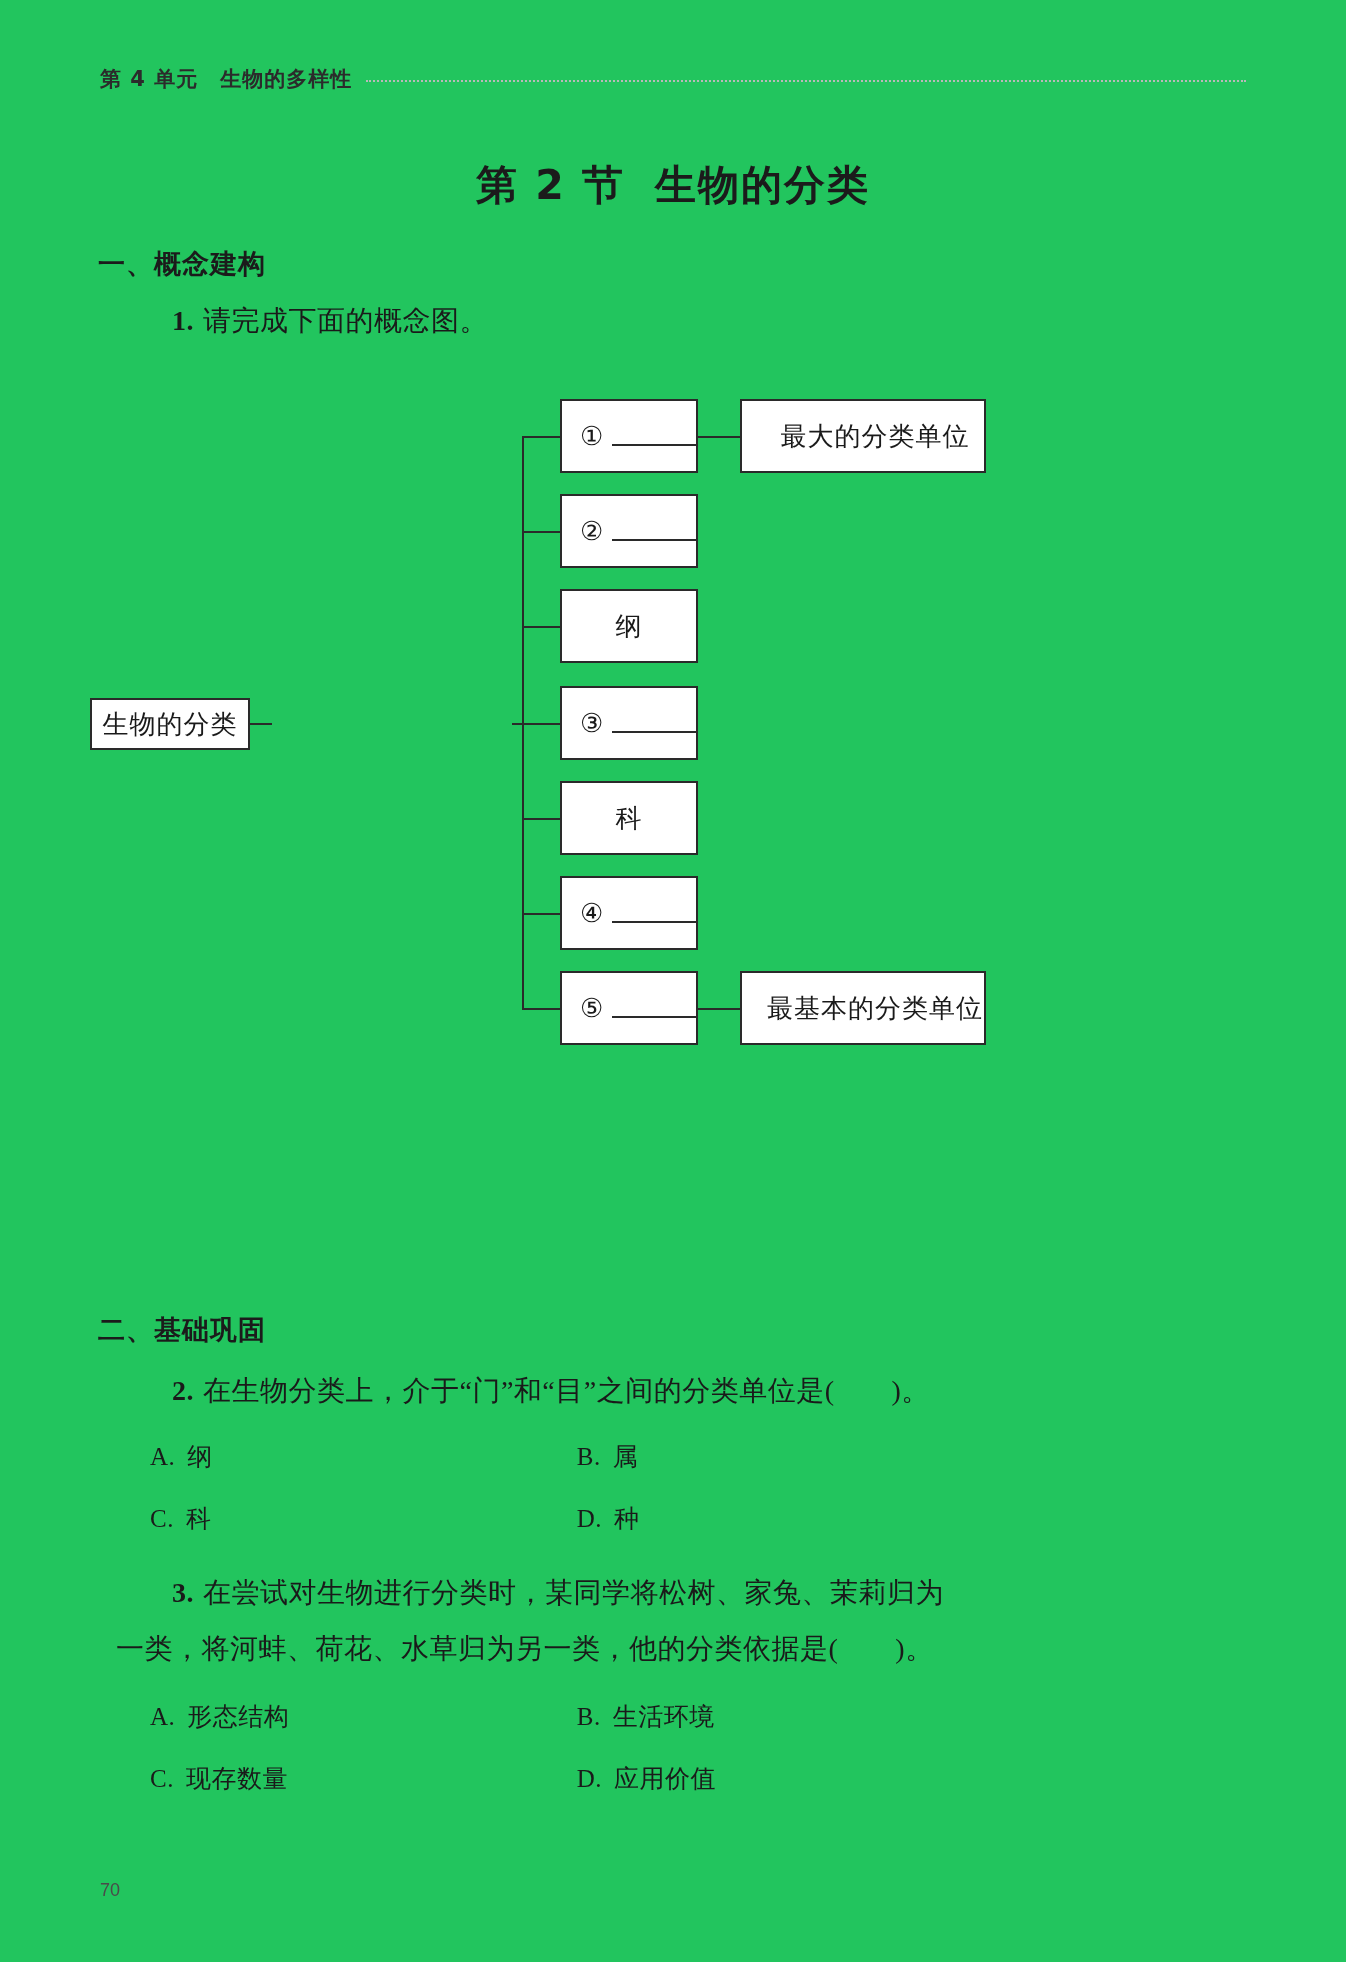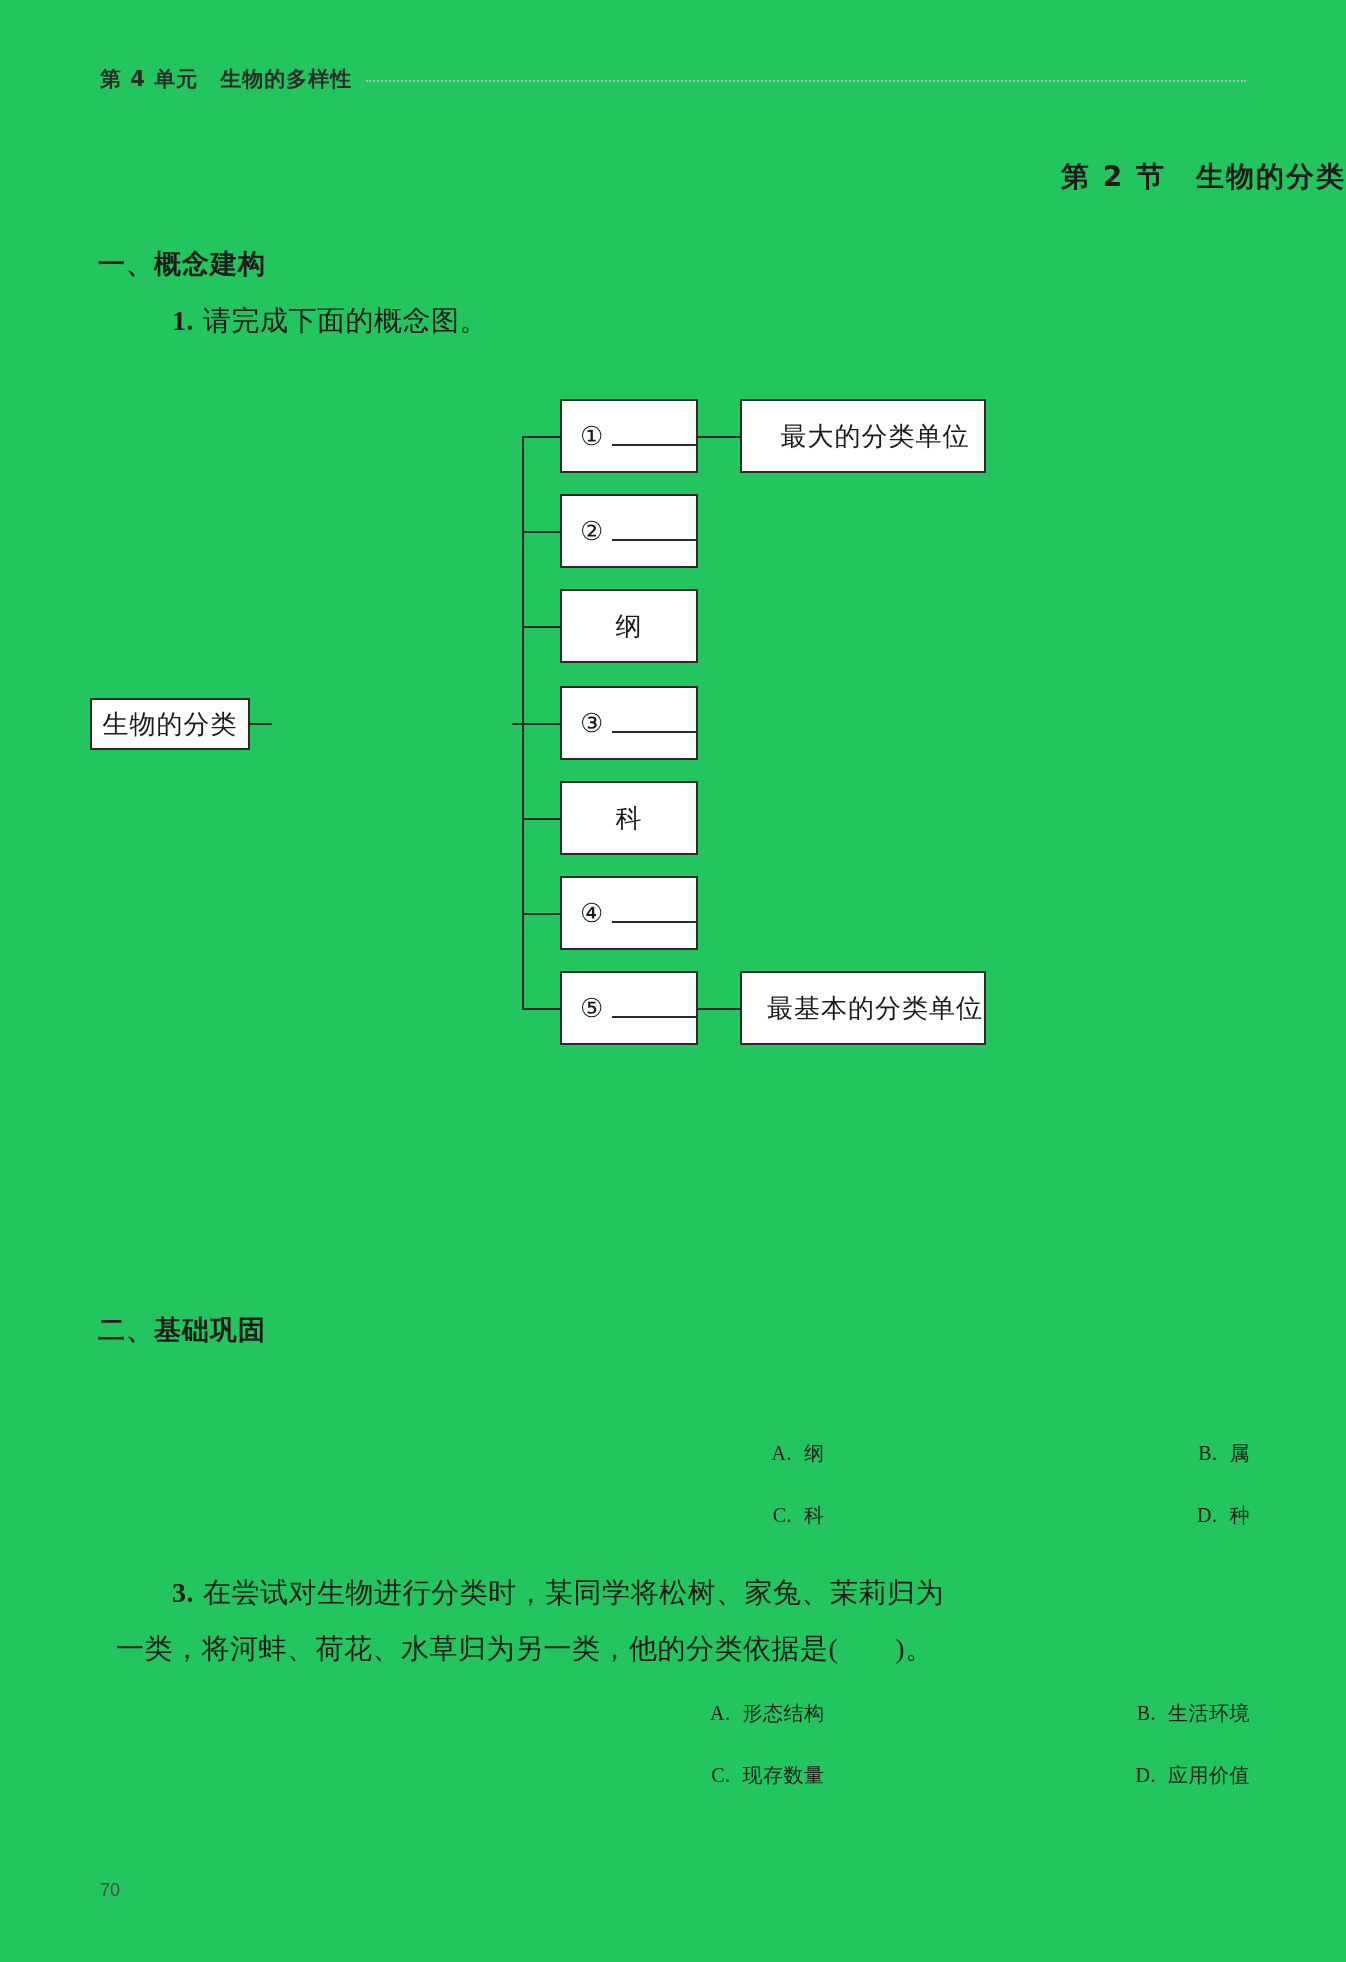--- a/index.html
+++ b/index.html
@@ -44,24 +44,24 @@
     border-top: 2px dotted #b9b9b9;
     margin-top: 4px;
   }
 
   
   .section-title {
     position: absolute;
     left: 0;
     right: 0;
     top: 158px;
-    text-align: right;
+    text-align: center;
     font-family: "DejaVu Sans", "Liberation Sans", sans-serif;
     font-weight: bold;
-    font-size: 28px;
+    font-size: 41px;
     letter-spacing: 2px;
     color: #1b1b1b;
   }
   .section-title .gap { display: inline-block; width: 30px; }
 
   
   .part-heading {
     position: absolute;
     left: 98px;
     font-family: "DejaVu Sans", "Liberation Sans", sans-serif;
@@ -89,23 +89,22 @@
   }
   #q1 { left: 172px; top: 300px; }
   #q2 { left: 172px; top: 1370px; }
   #q3 { left: 172px; top: 1572px; width: 1090px; }
   #q3b { left: 116px; top: 1628px; width: 1160px; }
 
   .opt-row {
     position: absolute;
     left: 150px;
     width: 1100px;
-    font-size: 20px;
+    font-size: 25px;
     letter-spacing: 0.5px;
-    text-align: right;
   }
   .opt {
     display: inline-block;
     width: 420px;
   }
   .opt-letter {
     font-family: "Liberation Serif", serif;
     margin-right: 12px;
   }
   #opts2a { top: 1440px; }
@@ -261,20 +260,23 @@
     <div class="node side" style="top:21px;">
       <span>最大的分类单位</span>
     </div>
     <div class="node side" style="top:593px;">
       <span>最基本的分类单位</span>
     </div>
   </div>
 
   <div class="part-heading" id="part2">二、基础巩固</div>
 
+  <div class="qline" id="q2">
+    <span class="qnum">2.</span><span>在生物分类上，介于“门”和“目”之间的分类单位是(　　)。</span>
+  </div>
 
   <div class="opt-row" id="opts2a">
     <span class="opt"><span class="opt-letter">A.</span><span>纲</span></span>
     <span class="opt"><span class="opt-letter">B.</span><span>属</span></span>
   </div>
 
   <div class="opt-row" id="opts2b">
     <span class="opt"><span class="opt-letter">C.</span><span>科</span></span>
     <span class="opt"><span class="opt-letter">D.</span><span>种</span></span>
   </div>

